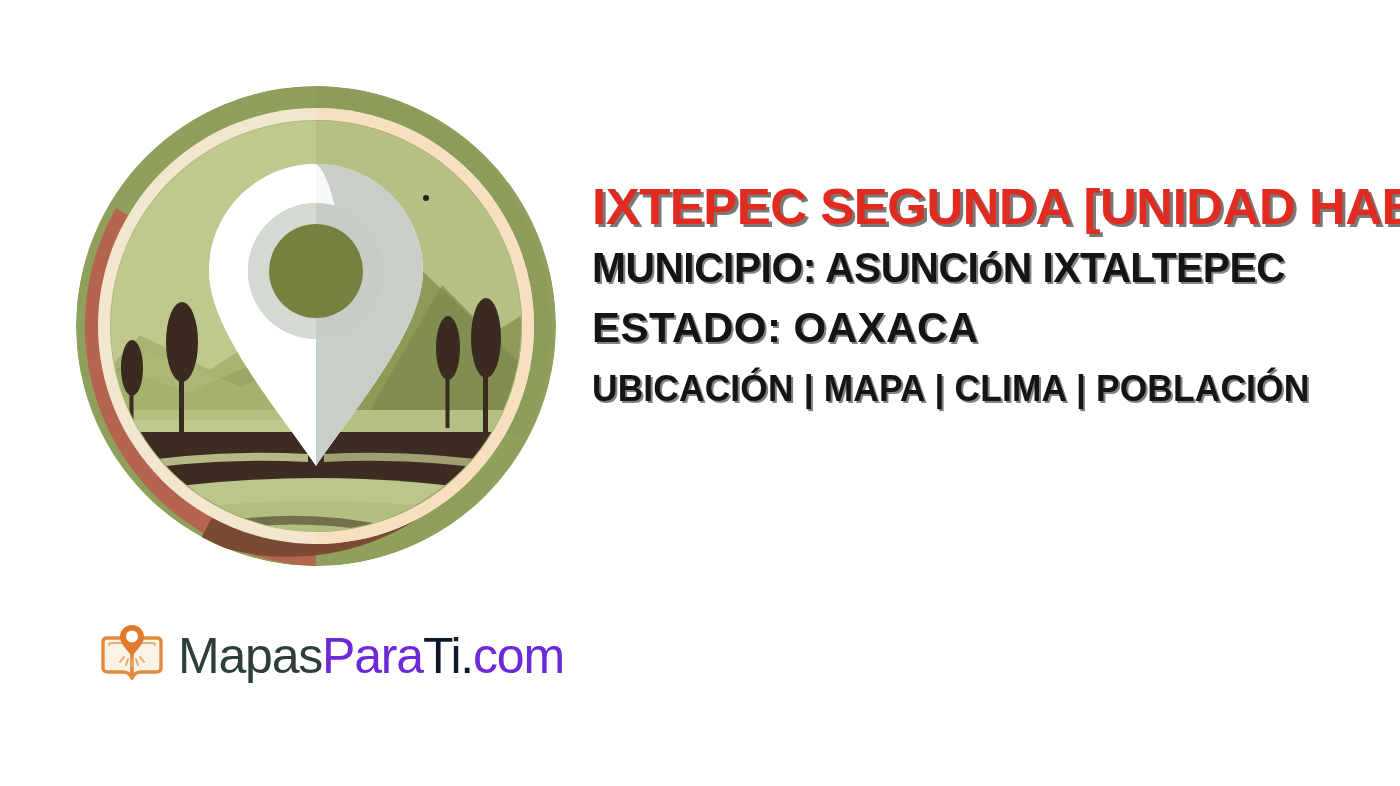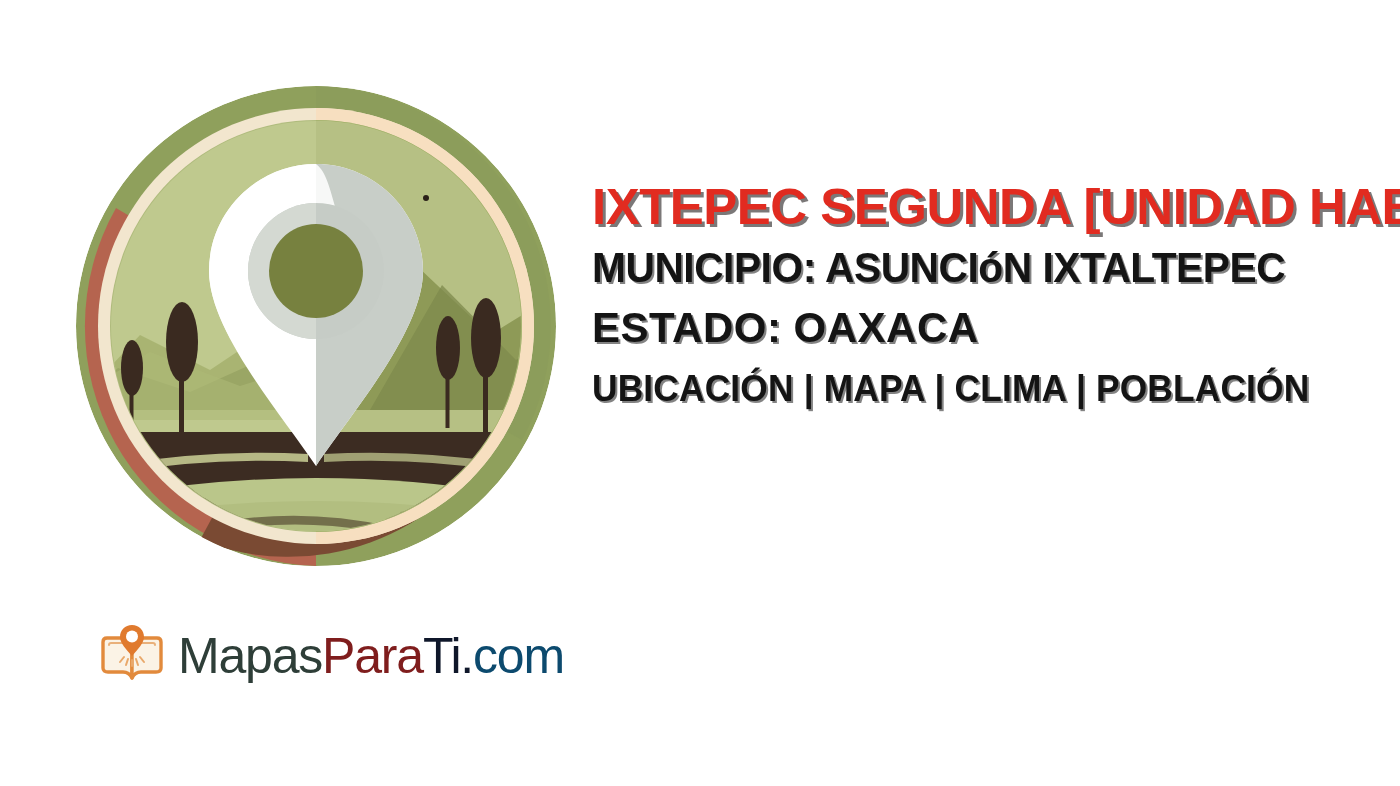--- a/index.html
+++ b/index.html
@@ -102,23 +102,23 @@
   #wordmark-icon svg { display: block; width: 100%; height: 100%; }
 
   #wordmark-text {
     font-size: 50px;
     font-weight: 400;
     letter-spacing: -1.2px;
     line-height: 56px;
     white-space: nowrap;
   }
   .wm-mapas { color: #2E3E38; font-weight: 500; }
-  .wm-para  { color: #7f1d1d; font-weight: 500; }
+  .wm-para  { color: #6d28d9; font-weight: 500; }
   .wm-ti    { color: #0f172a; font-weight: 500; }
-  .wm-com   { color: #0c4a6e; font-weight: 400; }
+  .wm-com   { color: #6d28d9; font-weight: 400; }
 </style>
 </head>
 <body>
 
 <div id="stage">
 
   <div id="logo-badge">
     <svg viewBox="0 0 492 492" xmlns="http://www.w3.org/2000/svg">
       <defs>
         <clipPath id="badgeClip">

